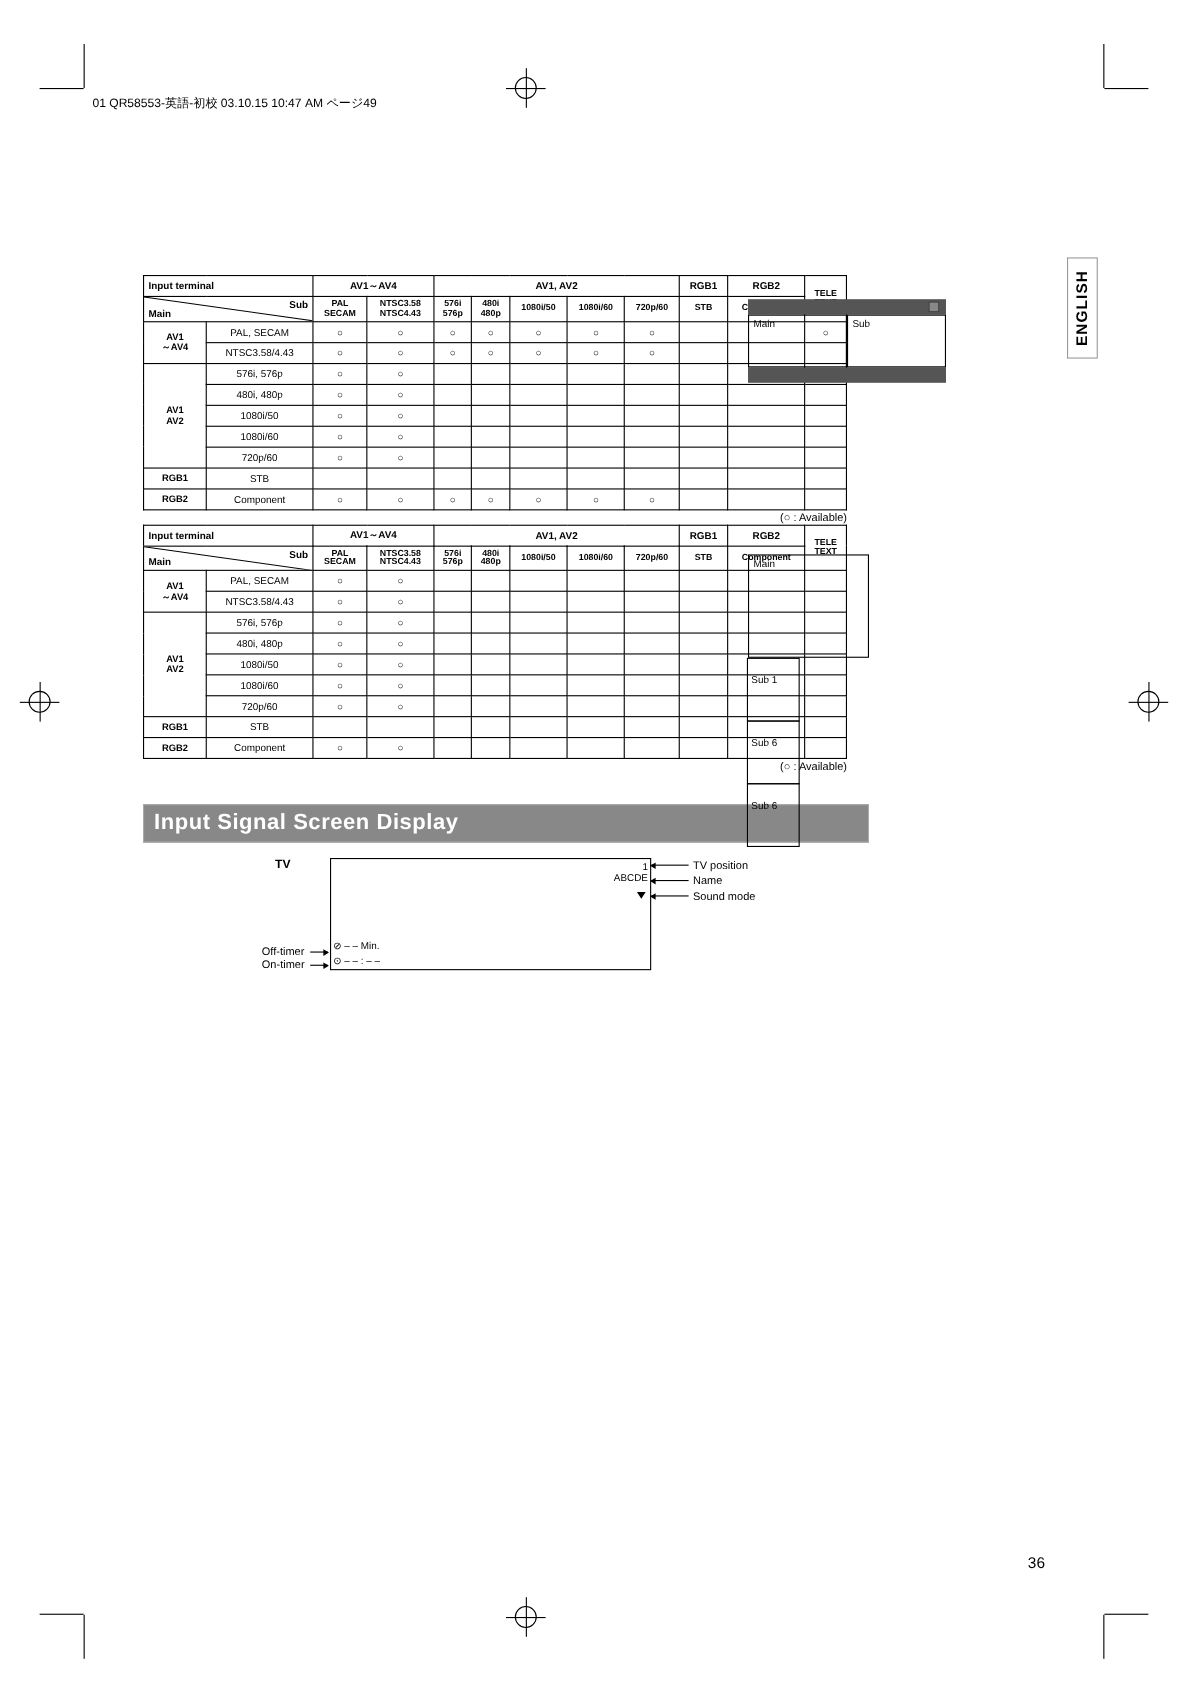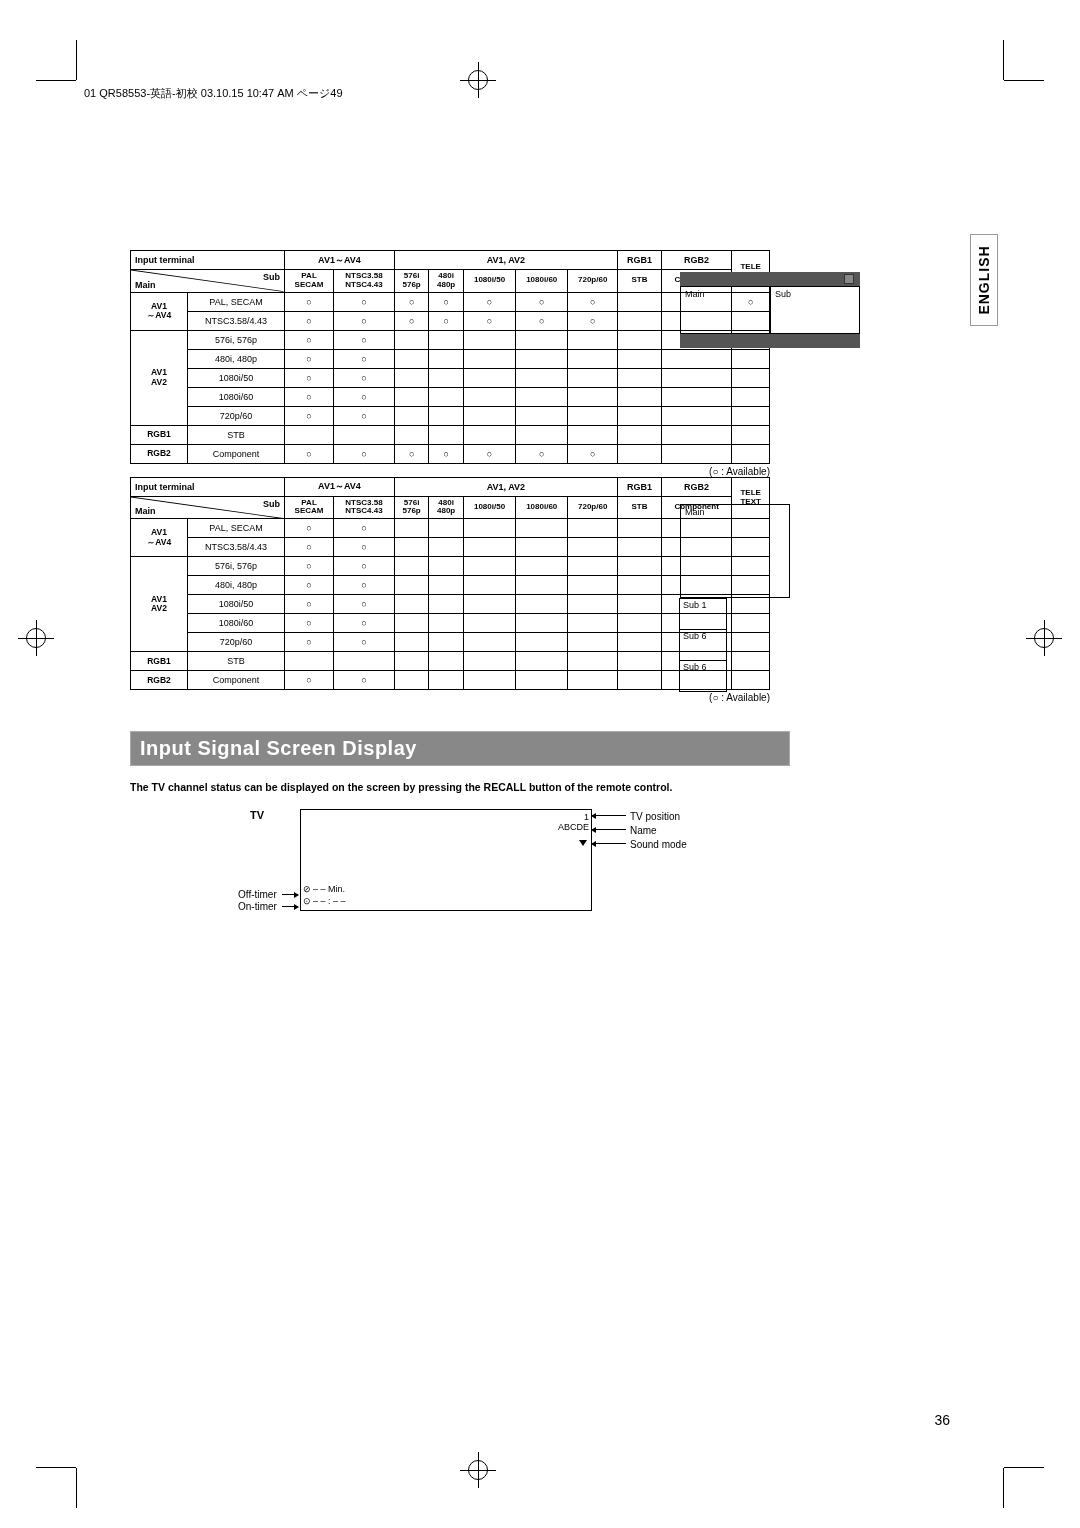--- a/index.html
+++ b/index.html
@@ -84,21 +84,21 @@
   .thumb-split .row { display:flex; }
   .thumb-split .cell { border:1px solid #000; height:42px; flex:1; padding:2px 4px; font-size:9px; }
   .thumb-split .bot { background:#555; height:14px; }
 
   .thumb-4 {
     position: absolute; left: 680px; top: 504px;
     width: 150px; font-size:9px;
   }
   .thumb-4 .big { border:1px solid #000; height:88px; padding:2px 4px; width:100px; display:inline-block; vertical-align:top;}
   .thumb-4 .col { display:inline-block; vertical-align:top; margin-left:-1px;}
-  .thumb-4 .sm { border:1px solid #000; width:40px; height:28px; padding:1px 3px; margin-top:-1px;}
+  .thumb-4 .sm { border:1px solid #000; width:40px; height:28px; padding:14px 3px; margin-top:-1px;}
   .thumb-4 .sm:first-child{margin-top:0;}
 
   .banner {
     margin-top: 28px;
     background: #888;
     color: #fff;
     font-size: 20px;
     font-weight: bold;
     padding: 6px 10px;
     width: 640px;
@@ -471,21 +471,20 @@
           <td></td>
           <td></td>
           <td></td>
         </tr>
       </tbody>
     </table>
   <div class="legend">(○ : Available)</div>
 
   <div class="banner">Input Signal Screen Display</div>
 
-  <div class="para-bold">The TV channel status can be displayed on the screen by pressing the RECALL button of the remote control.</div>
 
   <div class="osd-wrap">
     <div class="lbl-tv">TV</div>
     <div class="lbl-off">Off-timer</div>
     <div class="lbl-on">On-timer</div>
     <div class="arrow-h" style="left:152px; top:85px; width:16px;"></div>
     <div class="arrow-h" style="left:152px; top:97px; width:16px;"></div>
 
     <div class="osd-box">
       <div class="tl">

